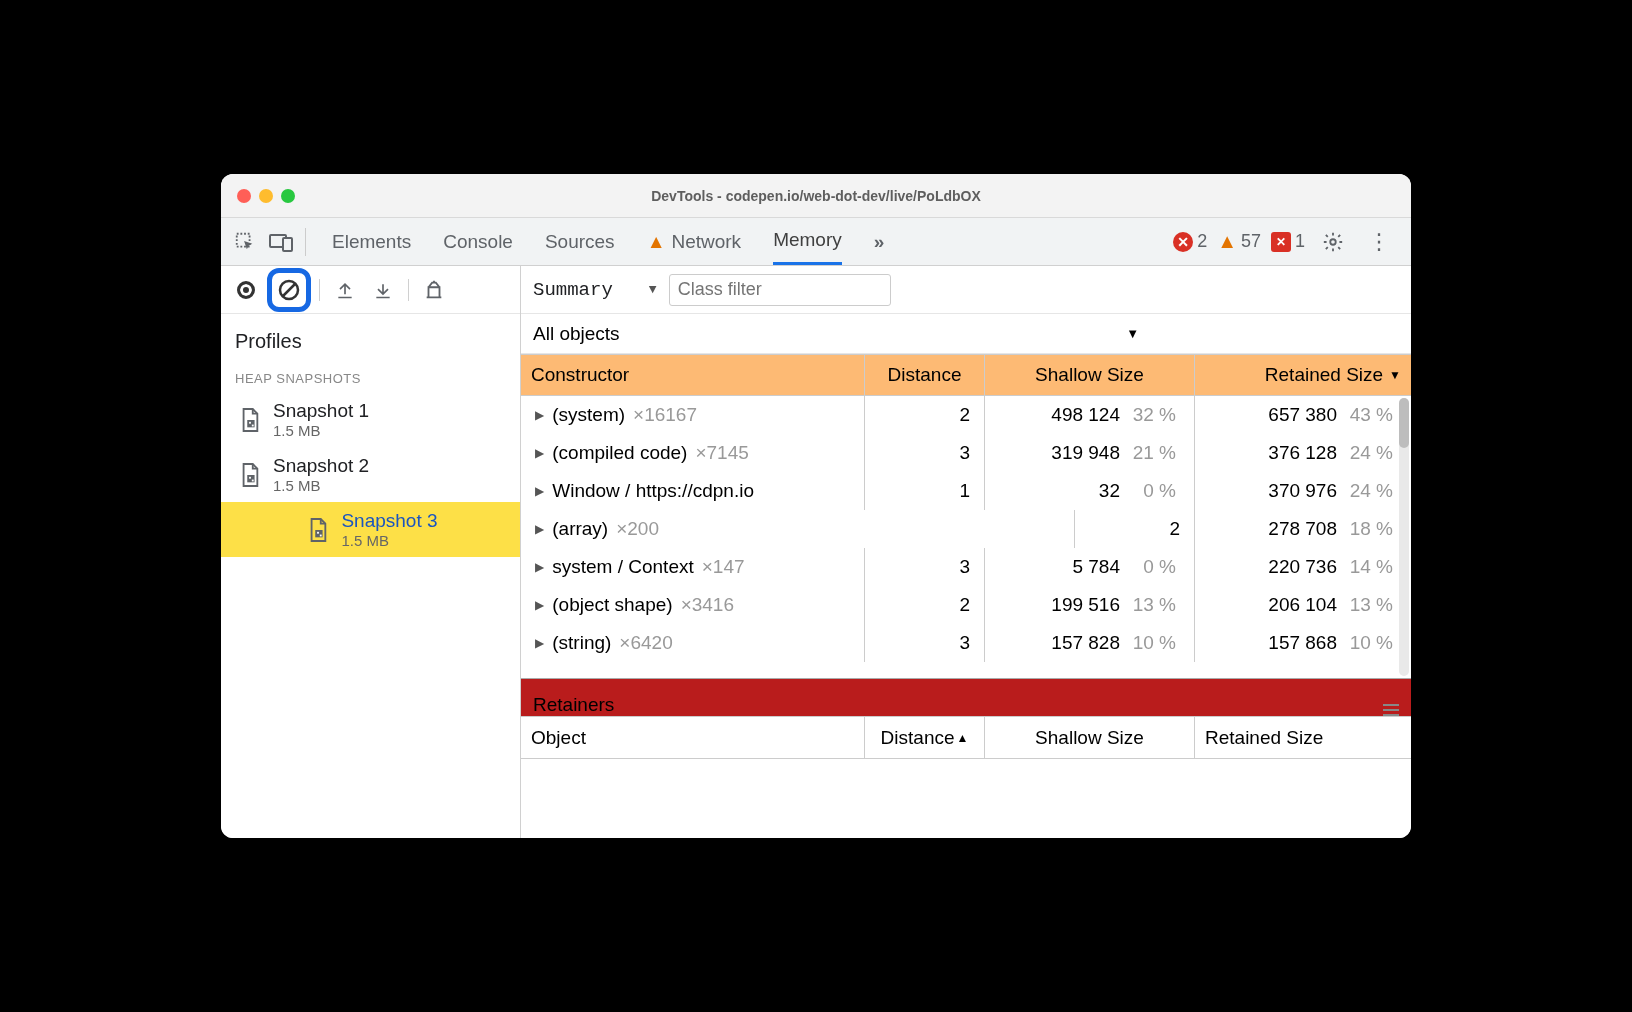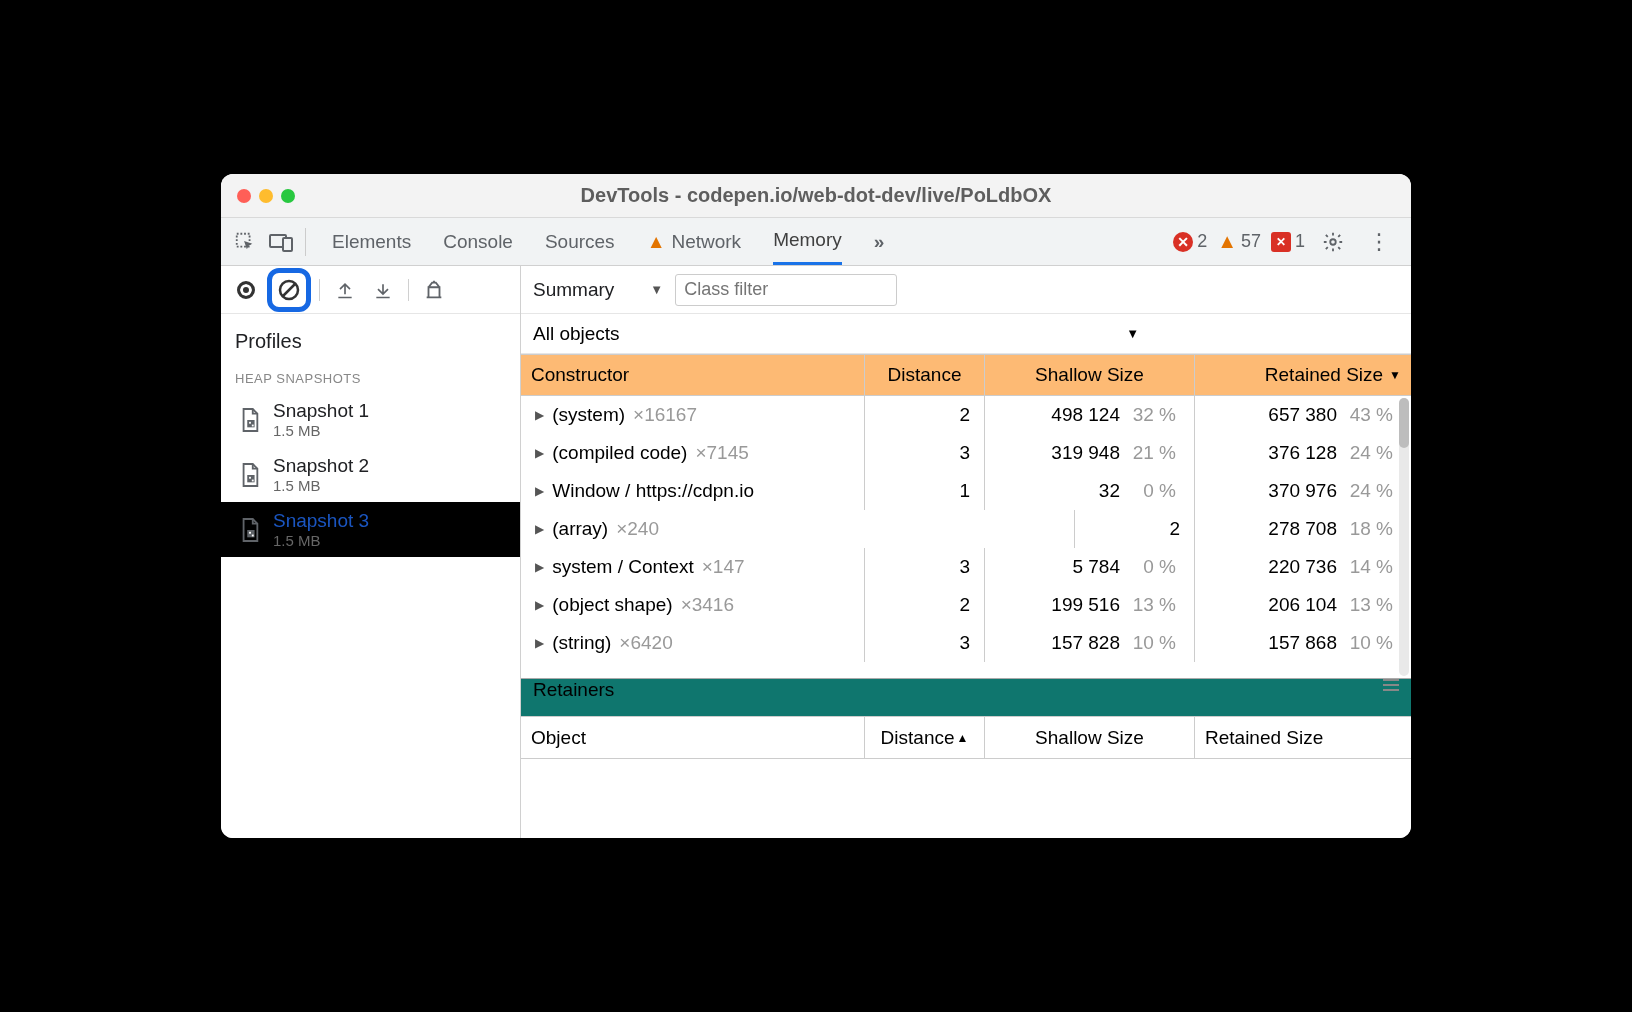--- a/index.html
+++ b/index.html
@@ -38,21 +38,21 @@
   }
   .tl { width: 14px; height: 14px; border-radius: 50%; }
   .tl.red { background:#ff5f57; }
   .tl.yellow { background:#febc2e; }
   .tl.green { background:#28c840; }
   .title {
     position: absolute;
     left: 0; right: 0;
     text-align: center;
     font-weight: 700;
-    font-size: 20px;
+    font-size: 14px;
     color: #5e5e5e;
     pointer-events: none;
   }
   .tabbar {
     height: 48px;
     background: #f1f3f4;
     border-bottom: 1px solid #d0d0d0;
     display: flex;
     align-items: center;
     font-size: 19px;
@@ -96,32 +96,32 @@
     width:44px;height:44px;border:5px solid #1668e3;border-radius:12px;
     display:flex;align-items:center;justify-content:center;
   }
   .divider-v { width:1px;height:22px;background:#d0d0d0;margin:0 4px;}
   
   .sb-section-title { padding:16px 14px 8px; font-size:20px; color:#202124; }
   .sb-subheader { padding:10px 14px 6px; font-size:13px; color:#888; letter-spacing:0.5px;}
   .snap-item {
     display:flex; gap:10px; padding:8px 14px 8px 18px; align-items:center; cursor:pointer;
   }
-  .snap-item.selected { background:#000000; }
+  .snap-item.selected { background:#fde047;justify-content:center; }
   .snap-icon { width:24px;color:#5f6368; }
   .snap-text .name { font-size:19px; color:#202124; }
   .snap-item.selected .name { color:#1a55c0;}
   .snap-text .size { font-size:15px; color:#666; }
   
   .main { flex:1; display:flex; flex-direction:column; overflow:hidden;}
   .m-toolbar {
     height:48px; display:flex; align-items:center; gap:12px; padding:0 12px;
     border-bottom:1px solid #e6e6e6; font-size:19px; color:#202124;
   }
-  .dropdown { display:flex;align-items:center;gap:36px;cursor:pointer; }
+  .dropdown { display:flex;align-items:center;gap:36px;cursor:pointer;font-family:Liberation Mono, monospace; }
   .dropdown .caret { color:#555;font-size:13px;}
   .filter-input {
     border:1px solid #ccc; border-radius:3px; height:32px; width:222px; padding:0 8px;
     font-size:18px; color:#999;
   }
   .m-subbar { height:40px; display:flex;align-items:center;justify-content:space-between;padding:0 12px 0 12px;font-size:19px;border-bottom:1px solid #e6e6e6;}
   .m-subbar .caret{font-size:13px;}
 
   .grid { flex:1; overflow:hidden; display:flex; flex-direction:column; position:relative;}
   .grid-head, .grid-row { display:flex; align-items:center; }
@@ -141,21 +141,21 @@
   .grid-row .c-dist { justify-content:flex-end; padding-right:14px;}
   .sz-cell { display:flex; justify-content:flex-end; align-items:center; gap:8px; width:100%; padding-right:8px;}
   .pct { color:#999; width:48px; text-align:right;}
   .scrollbar-fake{width:10px;background:#e9e9e9;position:absolute;right:2px;top:44px;bottom:2px;border-radius:5px;}
   .scrollbar-thumb{width:10px;height:50px;background:#bdbdbd;border-radius:5px;position:absolute;top:0;}
 
   .retainers {
     border-top:1px solid #aaa;
     display:flex;flex-direction:column; height:160px;
   }
-  .ret-title { height:38px;display:flex;align-items:flex-start;justify-content:space-between;padding:0 12px;font-size:19px;background:#0f766e;border-bottom:1px solid #ccc;}
+  .ret-title { height:38px;display:flex;align-items:flex-end;justify-content:space-between;padding:0 12px;font-size:19px;background:#b91c1c;border-bottom:1px solid #ccc;}
   .ret-head { display:flex;height:42px;border-bottom:1px solid #ccc;font-size:19px;}
   .ret-head .c-dist{display:flex;align-items:center;justify-content:center;gap:2px;}
   .ret-body { flex:1; background:#fff;}
   .hamburger{display:flex;flex-direction:column;gap:3px;}
   .hamburger span{width:16px;height:2px;background:#888;}
 
   svg { display:block; }
 </style>
 </head>
 <body>
@@ -395,21 +395,21 @@
                 <div class="sz-cell">
                   <span>370 976</span>
                   <span class="pct">24 %</span>
                 </div>
               </div>
      </div>
             <div class="grid-row">
        <div class="col c-con">
          <span class="tri">▶</span>
          <span>(array)</span>
-         <span class="cnt">×240</span>
+         <span class="cnt">×200</span>
        </div>
        <div class="col c-dist">2</div>
        <div class="col c-ret">
                 <div class="sz-cell">
                   <span>278 708</span>
                   <span class="pct">18 %</span>
                 </div>
               </div>
      </div>
             <div class="grid-row">

